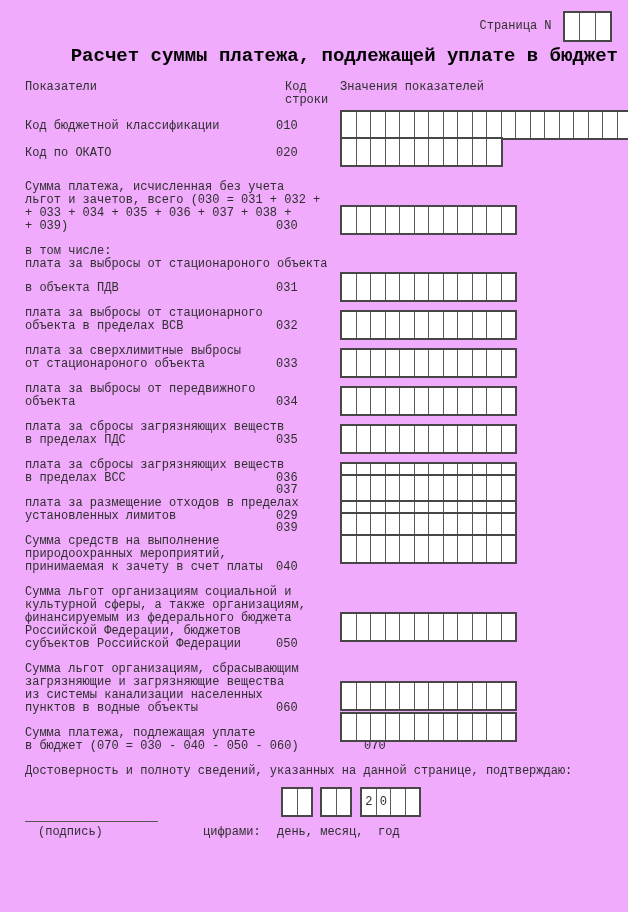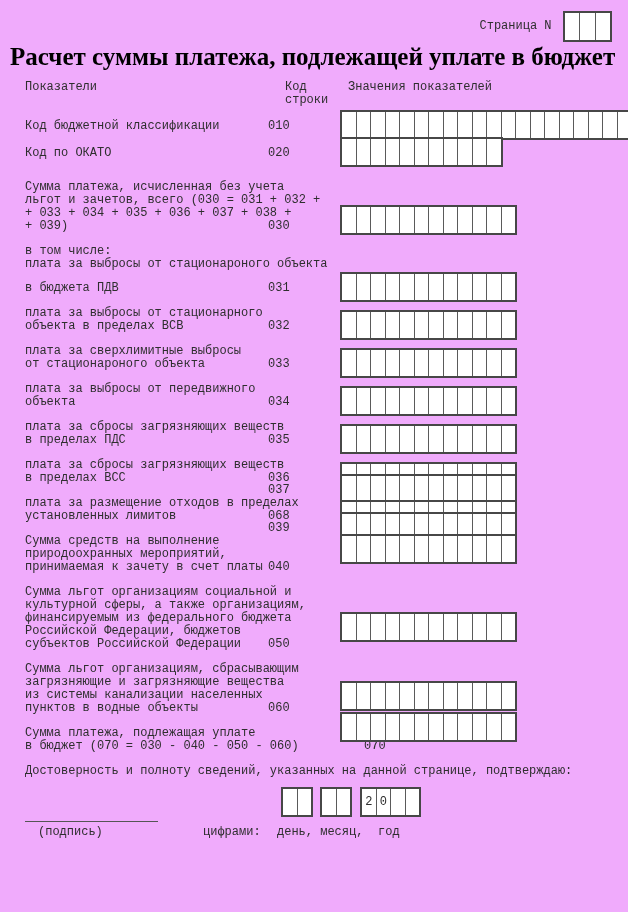--- a/index.html
+++ b/index.html
@@ -27,36 +27,36 @@
   .cell{
     width:13.5px;height:26px;
     border-right:1px solid #5a5a5a;
     display:flex;align-items:center;justify-content:center;
     font-size:12px;color:#2e2e2e;
   }
   .cell:last-child{border-right:none;}
   .pageno-box .cell{width:14.5px;height:27px;}
   
   .title{
-    text-align:left;
-    font-family:Liberation Serif, serif;
-    font-weight:bold;font-size:25px;line-height:21px;color:#000;
+    text-align:right;
+    font-family:Liberation Mono, monospace;
+    font-weight:bold;font-size:19px;line-height:21px;color:#000;
     margin:5px 10px 14px 10px;
   }
   
   .colheads{position:relative;height:28px;margin-bottom:11px;}
   .colheads .h{position:absolute;top:0;white-space:pre-line;}
   .h-ind{left:25px;}
   .h-code{left:285px;}
-  .h-val{left:348px;}
+  .h-val{left:340px;}
   
   .rows{position:relative;}
   .row{position:relative;padding-left:25px;margin-bottom:12px;}
   .row-label{white-space:pre-line;max-width:355px;}
-  .row-code{position:absolute;left:268px;bottom:0;white-space:pre;}
+  .row-code{position:absolute;left:276px;bottom:0;white-space:pre;}
   .row .cellbox{position:absolute;left:340px;bottom:-7px;}
   
   .rows .row:nth-child(1){margin-bottom:14px;}
   .rows .row:nth-child(2){margin-bottom:21px;}
   .rows .row:nth-child(3) .cellbox{bottom:-2px;}
   .rows .row:nth-child(4){margin-bottom:11px;}
   .rows .row:nth-child(14) .cellbox{bottom:10px;}
   .rows .row:nth-child(15) .cellbox{bottom:9px;}
   .rows .row:nth-child(16) .cellbox{bottom:4px;}
   .rows .row:nth-child(17) .cellbox{bottom:11px;}
@@ -169,21 +169,21 @@
         </div>
     </div>
 
     <div class="row">
       <div class="row-label">в том числе:
 плата за выбросы от стационароного объекта</div>
 
     </div>
 
     <div class="row">
-      <div class="row-label">в бюджета ПДВ</div>
+      <div class="row-label">в объекта ПДВ</div>
       <div class="row-code">031</div>
       <div class="cellbox">
           <div class="cell"></div>
           <div class="cell"></div>
           <div class="cell"></div>
           <div class="cell"></div>
           <div class="cell"></div>
           <div class="cell"></div>
           <div class="cell"></div>
           <div class="cell"></div>
@@ -308,21 +308,21 @@
           <div class="cell"></div>
           <div class="cell"></div>
           <div class="cell"></div>
           <div class="cell"></div>
         </div>
     </div>
 
     <div class="row">
       <div class="row-label">плата за размещение отходов в пределах
 установленных лимитов</div>
-      <div class="row-code">068</div>
+      <div class="row-code">029</div>
       <div class="cellbox">
           <div class="cell"></div>
           <div class="cell"></div>
           <div class="cell"></div>
           <div class="cell"></div>
           <div class="cell"></div>
           <div class="cell"></div>
           <div class="cell"></div>
           <div class="cell"></div>
           <div class="cell"></div>

